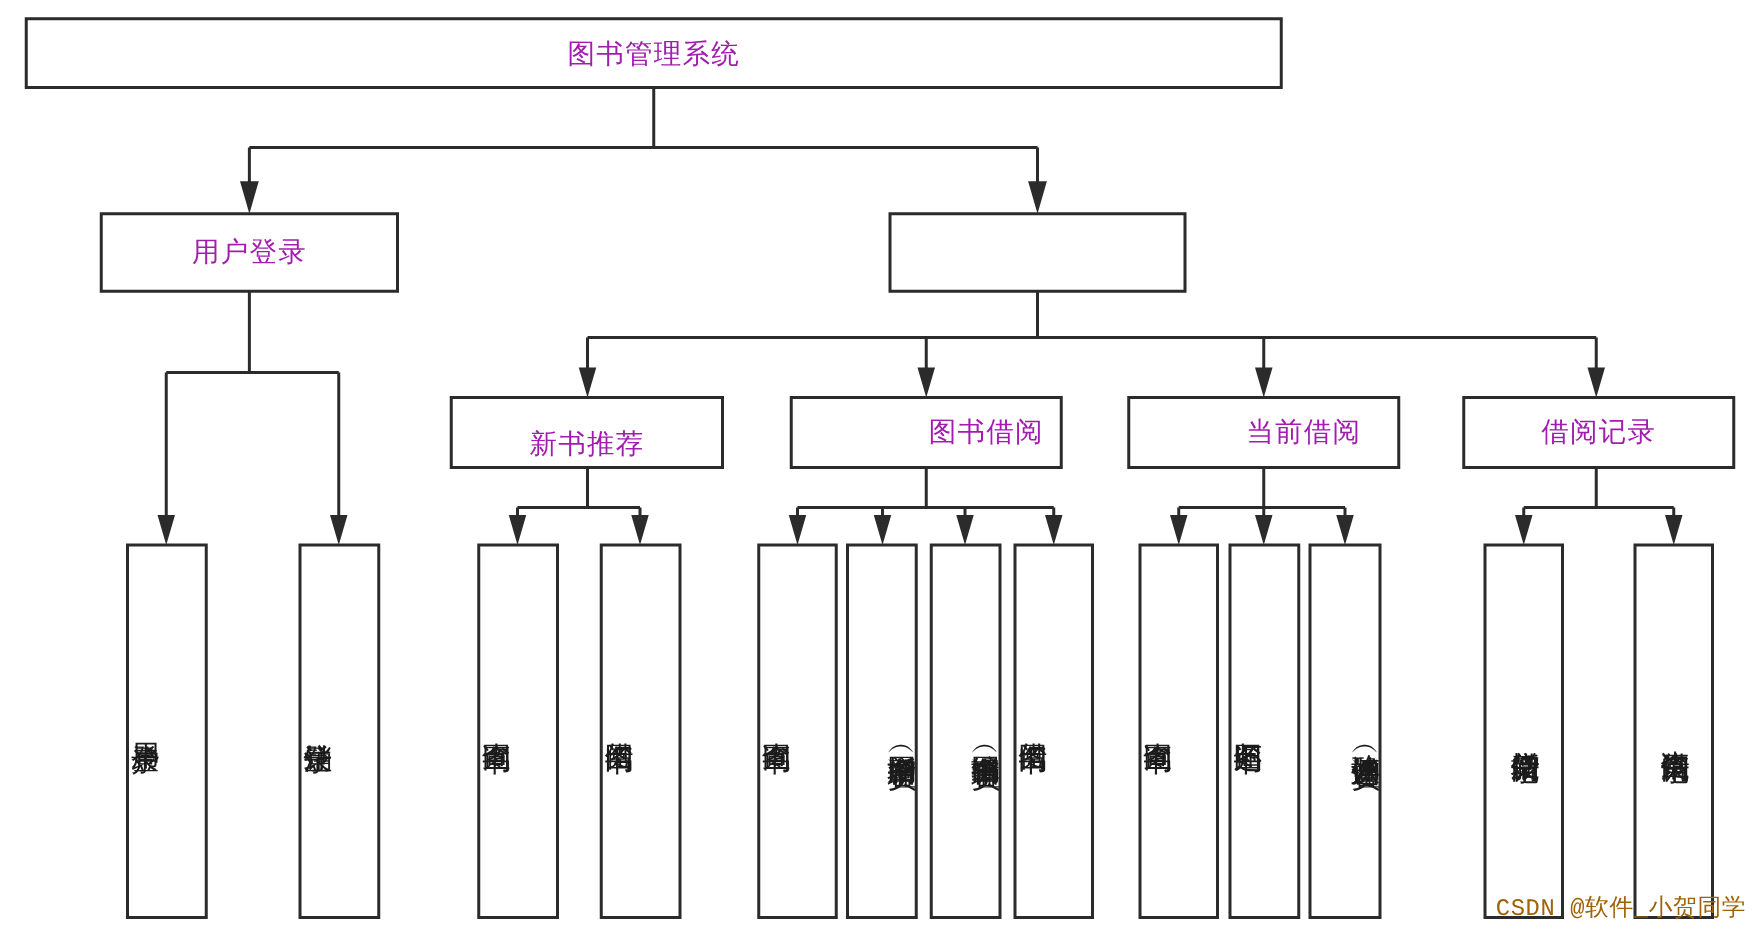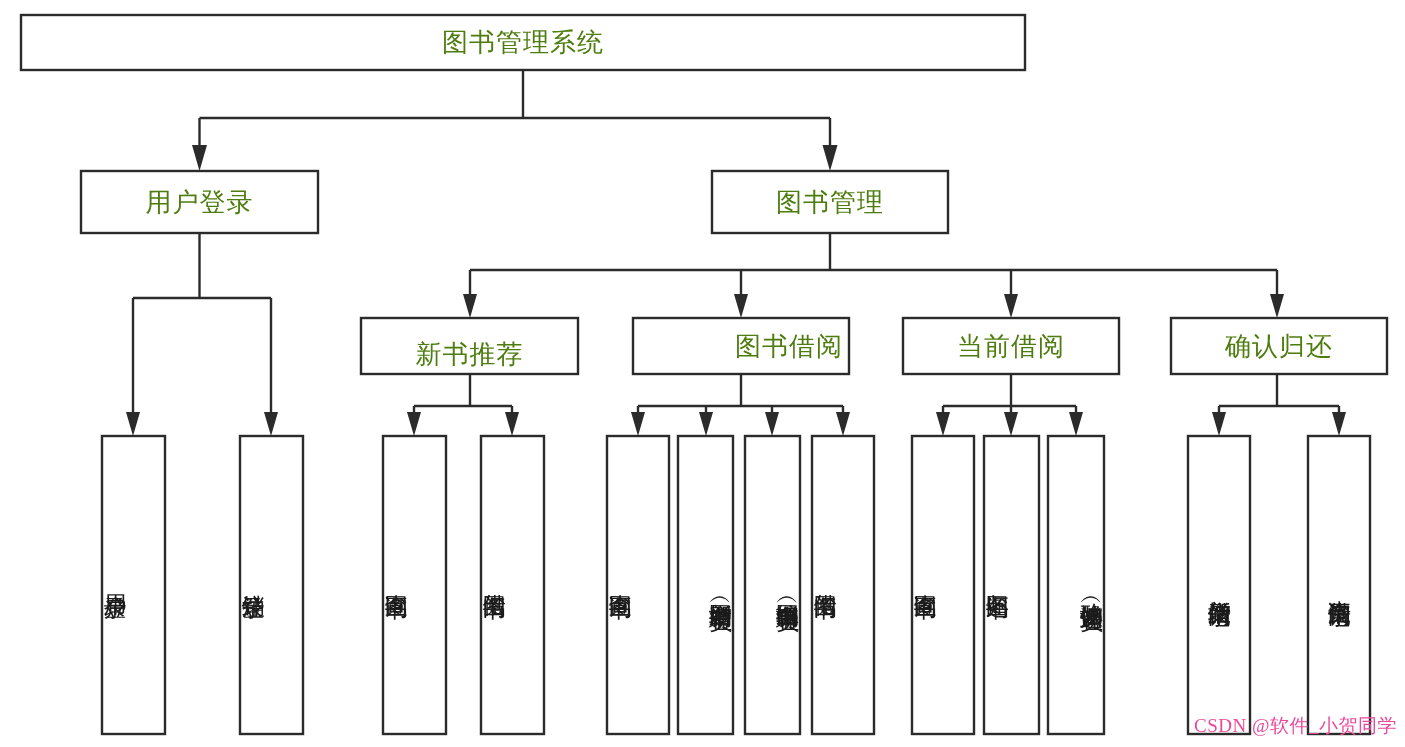--- a/index.html
+++ b/index.html
@@ -51,37 +51,37 @@
     color: #1b1b1b;
     letter-spacing: 1px;
     text-align: center;
     white-space: nowrap;
     pointer-events: none;
     user-select: none;
   }
   .hlabel {
     position: absolute;
     font-family: "DejaVu Sans", "Liberation Sans", sans-serif;
-    font-size: 26px;
-    color: #4d7c0f;
+    font-size: 22px;
+    color: #a21caf;
     letter-spacing: 1px;
     white-space: nowrap;
     display: flex;
     align-items: center;
     justify-content: center;
     pointer-events: none;
     user-select: none;
   }
   #watermark {
     position: absolute;
     right: 8px;
     bottom: 8px;
-    font-family: Liberation Serif, serif;
+    font-family: Liberation Mono, monospace;
     font-size: 19px;
-    color: #ec4899;
+    color: #a16207;
     letter-spacing: 0.5px;
     white-space: nowrap;
     user-select: none;
   }
 </style>
 </head>
 <body>
 
 <div id="diagram-root">
 
@@ -172,26 +172,25 @@
     <path class="connector" d="M 1219 406 L 1219 418"></path>
     <polygon class="arrow-head" points="1219,436 1212,412 1226,412"></polygon>
     <path class="connector" d="M 1339 406 L 1339 418"></path>
     <polygon class="arrow-head" points="1339,436 1332,412 1346,412"></polygon>
 
   </svg>
 
   <div class="hlabel" style="left:21px; top:15px; width:1004px; height:55px;">图书管理系统</div>
 
   <div class="hlabel" style="left:81px; top:171px; width:237px; height:62px;">用户登录</div>
-  <div class="hlabel" style="left:712px; top:171px; width:236px; height:62px;">图书管理</div>
 
   <div class="hlabel" style="left:361px; top:318px; width:217px; height:73px;">新书推荐</div>
   <div class="hlabel" style="left:633px; top:318px; width:216px; height:56px;padding-left:48px;">图书借阅</div>
-  <div class="hlabel" style="left:903px; top:318px; width:216px; height:56px;">当前借阅</div>
-  <div class="hlabel" style="left:1171px; top:318px; width:216px; height:56px;">确认归还</div>
+  <div class="hlabel" style="left:903px; top:318px; width:216px; height:56px;padding-left:32px;">当前借阅</div>
+  <div class="hlabel" style="left:1171px; top:318px; width:216px; height:56px;">借阅记录</div>
 
   <div class="vlabel" style="left:102px; top:436px; width:63px; height:298px; display:flex; align-items:flex-end; justify-content:center; padding-bottom:14px; box-sizing:border-box;">用户登录</div>
   <div class="vlabel" style="left:240px; top:436px; width:63px; height:298px; display:flex; align-items:flex-end; justify-content:center; padding-bottom:14px; box-sizing:border-box;">注销登录</div>
 
   <div class="vlabel" style="left:383px; top:436px; width:63px; height:298px; display:flex; align-items:flex-end; justify-content:center; padding-bottom:14px; box-sizing:border-box;">查询图书</div>
   <div class="vlabel" style="left:481px; top:436px; width:63px; height:298px; display:flex; align-items:flex-end; justify-content:center; padding-bottom:14px; box-sizing:border-box;">借阅图书</div>
 
   <div class="vlabel" style="left:607px; top:436px; width:62px; height:298px; display:flex; align-items:flex-end; justify-content:center; padding-bottom:14px; box-sizing:border-box;">查询图书</div>
   <div class="vlabel" style="left:678px; top:436px; width:55px; height:298px; display:flex; align-items:flex-start; justify-content:center; padding-top:8px; box-sizing:border-box;">新增图书（管理员）</div>
   <div class="vlabel" style="left:745px; top:436px; width:55px; height:298px; display:flex; align-items:flex-start; justify-content:center; padding-top:8px; box-sizing:border-box;">编辑图书（管理员）</div>

